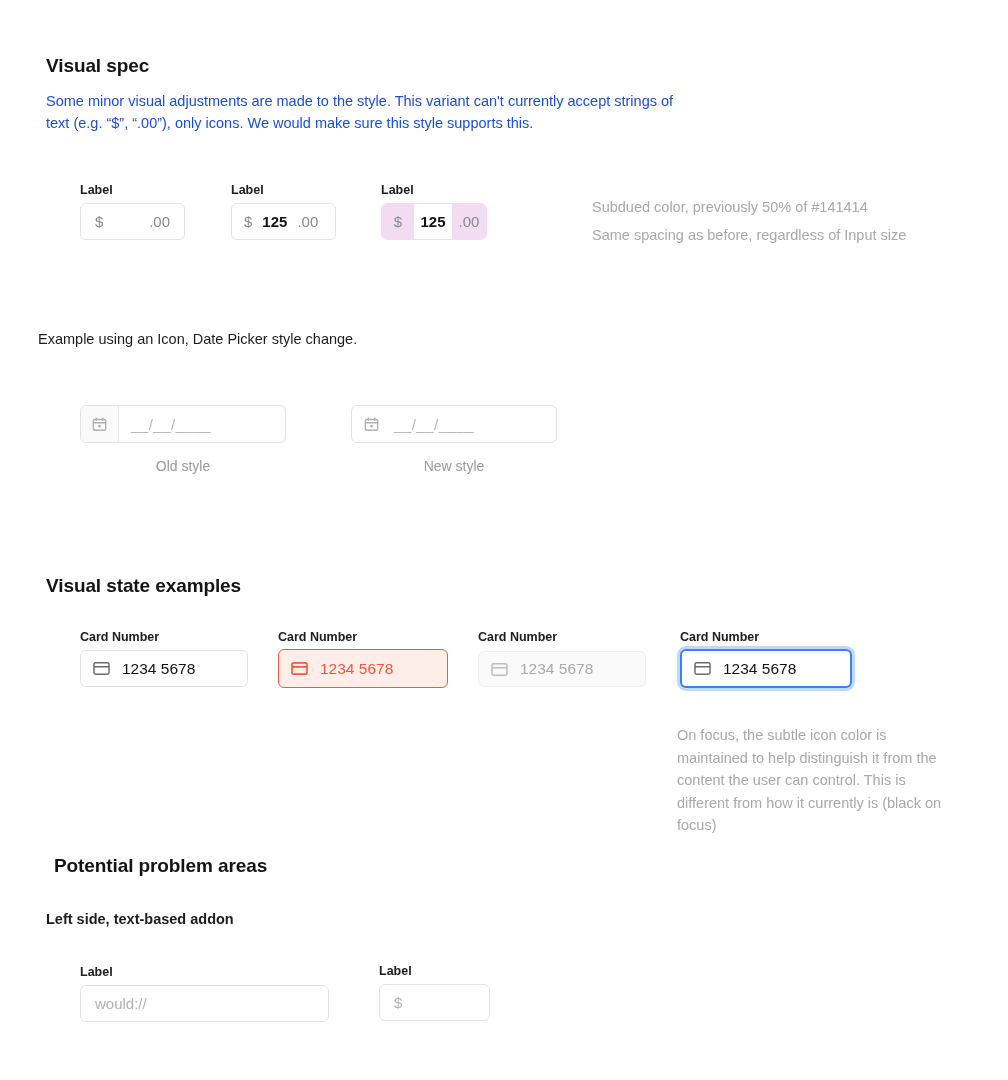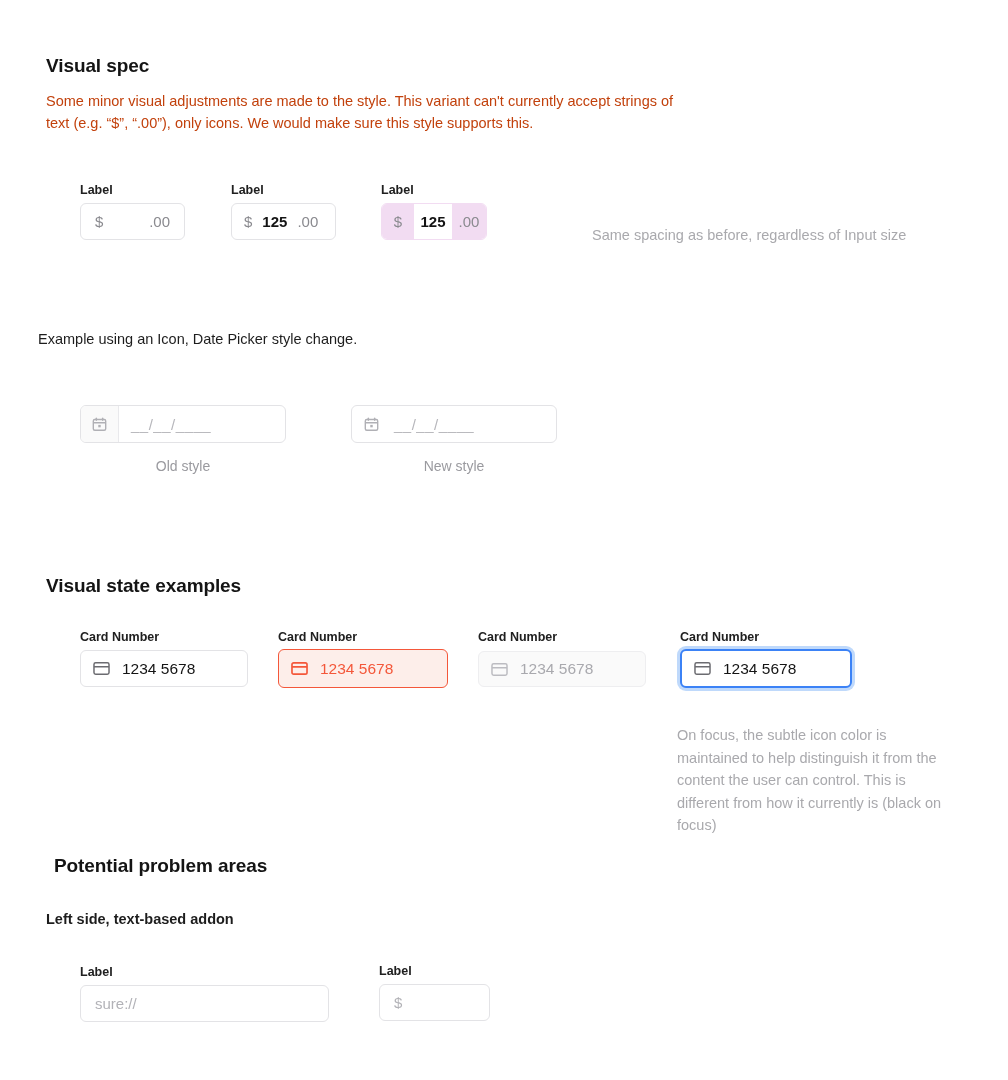--- a/index.html
+++ b/index.html
@@ -22,21 +22,21 @@
     font-size: 19px;
     font-weight: bold;
     letter-spacing: -0.1px;
     color: #141414;
     white-space: nowrap;
   }
   .body-text {
     position: absolute;
     font-size: 14.5px;
     line-height: 22px;
-    color: #c2410c;
+    color: #1d4ed8;
   }
   .sub-text {
     position: absolute;
     font-size: 14.5px;
     color: #1d1d1d;
     white-space: nowrap;
   }
   .note {
     position: absolute;
     font-size: 14.5px;
@@ -177,20 +177,21 @@
 
   <div class="field-label" style="left:381px; top:159px;">Label</div>
   <div class="input-box" style="left:381px; top:179px; width:106px; height:37px; border-color:#f2dcf2;">
     <div class="money">
       <div class="seg seg-symbol hl" style="width:32px;">$</div>
       <div class="seg seg-value" style="width:38px;">125</div>
       <div class="seg seg-cents hl" style="flex:1 1 auto;">.00</div>
     </div>
   </div>
 
+  <div class="note" style="left:592px; top:172px; white-space:nowrap;">Subdued color, previously 50% of #141414</div>
   <div class="note" style="left:592px; top:200px; white-space:nowrap;">Same spacing as before, regardless of Input size</div>
 
   <div class="sub-text" style="left:38px; top:307px;">Example using an Icon, Date Picker style change.</div>
 
   <div class="input-box" style="left:80px; top:381px; width:206px; height:38px;">
     <div class="addon-cell">
       <svg width="15" height="15" viewBox="0 0 16 16" aria-hidden="true">
         <rect x="1.4" y="2.6" width="13.2" height="11.6" rx="1.6" fill="none" stroke="#b0b0b5" stroke-width="1.5"></rect>
         <line x1="1.4" y1="6.1" x2="14.6" y2="6.1" stroke="#b0b0b5" stroke-width="1.5"></line>
         <line x1="4.6" y1="1.2" x2="4.6" y2="3.4" stroke="#b0b0b5" stroke-width="1.5" stroke-linecap="round"></line>
@@ -263,21 +264,21 @@
   </div>
 
   <div class="note note-narrow" style="left:677px; top:700px;">On focus, the subtle icon color is maintained to help distinguish it from the content the user can control. This is different from how it currently is (black on focus)</div>
 
   <div class="h2" style="left:54px; top:831px;">Potential problem areas</div>
 
   <div class="sub-text" style="left:46px; top:887px; font-weight:bold;">Left side, text-based addon</div>
 
   <div class="field-label" style="left:80px; top:941px;">Label</div>
   <div class="input-box" style="left:80px; top:961px; width:249px; height:37px;">
-    <span class="ph">sure://</span>
+    <span class="ph">would://</span>
   </div>
 
   <div class="field-label" style="left:379px; top:940px;">Label</div>
   <div class="input-box" style="left:379px; top:960px; width:111px; height:37px;">
     <span class="ph">$</span>
   </div>
 
 
 </div>
 

